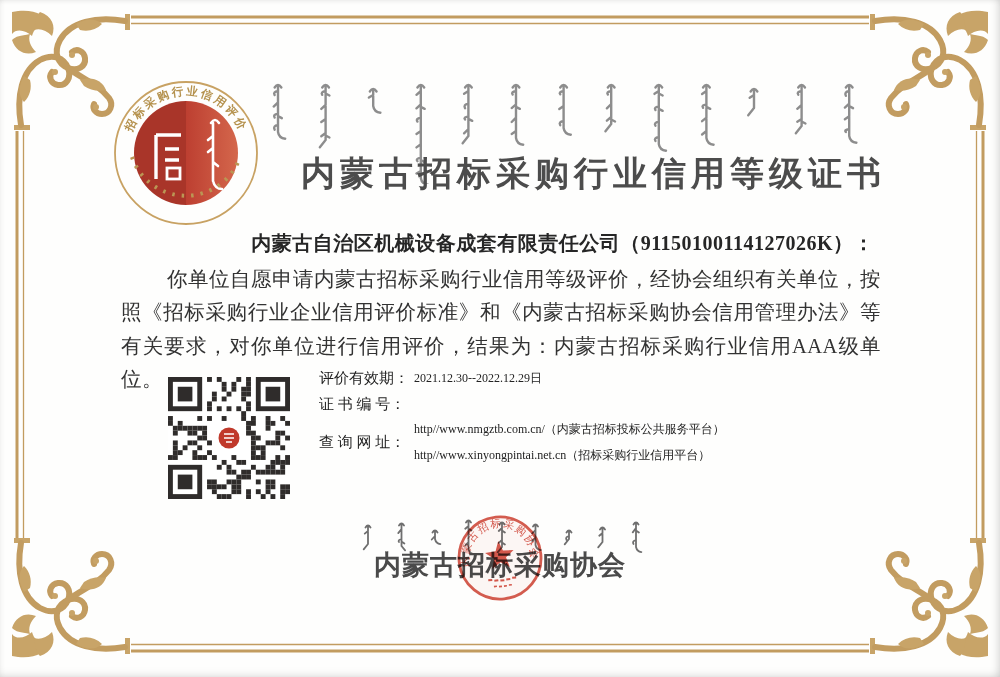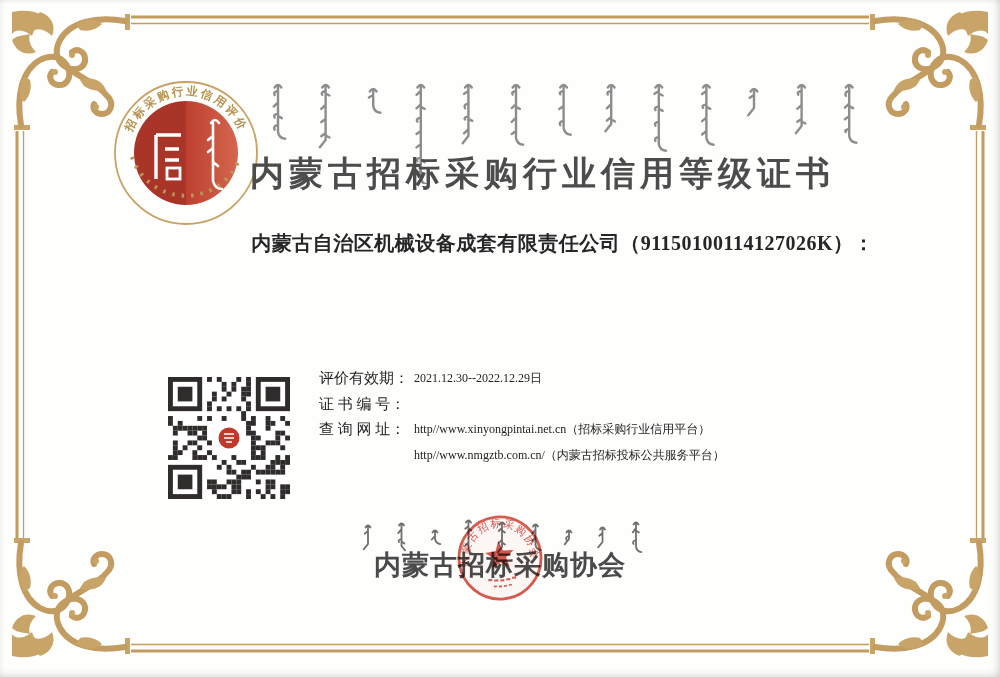--- a/index.html
+++ b/index.html
@@ -11,35 +11,35 @@
                inset 0 4px 6px -4px rgba(0,0,0,.08),
                inset 4px 0 6px -4px rgba(0,0,0,.06);
   }
   svg{display:block}
   .frame{position:absolute;left:0;top:0;width:1000px;height:677px;pointer-events:none}
   .st{stroke:#c29c60;stroke-width:6;stroke-linecap:round;fill:none}
   .lf{fill:#c8a468}
   .logo{position:absolute;left:110px;top:74px;width:152px;height:152px}
   .mongol-title{position:absolute;left:256px;top:82px;width:624px;height:102px}
   .title{
-    position:absolute;left:250px;top:151px;width:636px;margin:0;text-align:left;
+    position:absolute;left:250px;top:151px;width:636px;margin:0;text-align:right;
     font-size:34px;font-weight:bold;letter-spacing:5px;color:#4c4c4c;white-space:nowrap;
   }
   .company{
     position:absolute;left:134px;top:230px;width:740px;margin:0;
     font-size:20px;font-weight:bold;color:#262626;letter-spacing:.5px;text-align:right;
   }
   .para{
     position:absolute;left:121px;top:263px;width:760px;margin:0;
     font-size:20.5px;line-height:33.4px;color:#333;text-align:justify;
     text-indent:46px;letter-spacing:.4px;
   }
   .qr{position:absolute;left:168px;top:377px;width:122px;height:122px}
   .details{position:absolute;left:319px;top:366px;width:600px;color:#232323}
-  .det-row{display:flex;align-items:flex-start}
+  .det-row{display:flex;align-items:center}
   .det-label{flex:0 0 95px;font-size:15px;line-height:25.5px;white-space:pre;color:#1e1e1e}
   .det-values{flex:1}
   .det-line{font-size:12px;line-height:25.5px;white-space:nowrap}
   .mongol-footer{position:absolute;left:356px;top:519px;width:292px;height:34px}
   .assoc{
     position:absolute;left:330px;top:547px;width:340px;margin:0;text-align:center;
     font-size:27px;font-weight:600;letter-spacing:1px;color:#4a4a4a;white-space:nowrap;
   }
   .seal{position:absolute;left:442px;top:500px;width:116px;height:116px;
         mix-blend-mode:multiply;opacity:.9}
@@ -129,20 +129,21 @@
       <path d="M 402.8 4 L 402.8 62 M 399.44 5.5 q 3.36 -5.28 6.72 0 M 402.8 9 l -4.32 2.863439789041877 M 402.8 11.5 l 3.84 2 M 402.8 24.333333333333336 q -5.28 1 -3.36 3.6383128301240504 M 402.8 26.833333333333336 l 3.84 2 M 402.8 39.66666666666667 q -5.28 1 -3.36 3.9980326178483665 M 402.8 55 q -5.28 1 -3.36 3.959162167739123 M 402.8 62 q 1 6.24 7.199999999999999 6.72" fill="none" stroke="#8d8d8d" stroke-width="2.4" stroke-linecap="round"></path>
       <path d="M 450.40000000000003 4 L 450.40000000000003 56 M 447.04 5.5 q 3.36 -5.28 6.72 0 M 450.40000000000003 9 l -4.32 3.0417782138101757 M 450.40000000000003 22.333333333333336 q -5.28 1 -3.36 3.367258407175541 M 450.40000000000003 24.833333333333336 l 3.84 2 M 450.40000000000003 35.66666666666667 l -4.32 3.4765796698629856 M 450.40000000000003 49 l -4.32 3.461622170638293 M 450.40000000000003 56 q 1 6.24 7.199999999999999 6.72" fill="none" stroke="#8d8d8d" stroke-width="2.4" stroke-linecap="round"></path>
       <path d="M 498 8 L 498 26 M 494.64 9.5 q 3.36 -5.28 6.72 0 M 498 13 l -4.32 2.776133005041629 M 498 26 l -5.76 7.199999999999999" fill="none" stroke="#8d8d8d" stroke-width="2.4" stroke-linecap="round"></path>
       <path d="M 545.6 4 L 545.6 44 M 542.24 5.5 q 3.36 -5.28 6.72 0 M 545.6 9 q -5.28 1 -3.36 3.6700703762471676 M 545.6 23 l -4.32 3.8082226892001927 M 545.6 37 l -4.32 2.6727342628873885 M 545.6 39.5 l 3.84 2 M 545.6 44 l -5.76 7.199999999999999" fill="none" stroke="#8d8d8d" stroke-width="2.4" stroke-linecap="round"></path>
       <path d="M 593.2 4 L 593.2 54 M 589.84 5.5 q 3.36 -5.28 6.72 0 M 593.2 9 q -5.28 1 -3.36 4.828228772152215 M 593.2 21.666666666666664 l -4.32 3.9231336852535605 M 593.2 24.166666666666664 l 3.84 2 M 593.2 34.33333333333333 l -4.32 3.01853039348498 M 593.2 47 q -5.28 1 -3.36 3.0359496413730085 M 593.2 54 q 1 6.24 7.199999999999999 6.72" fill="none" stroke="#8d8d8d" stroke-width="2.4" stroke-linecap="round"></path>
     </svg>
 
   <h1 class="title">内蒙古招标采购行业信用等级证书</h1>
 
   <p class="company">内蒙古自治区机械设备成套有限责任公司（91150100114127026K）：</p>
+  <p class="para">你单位自愿申请内蒙古招标采购行业信用等级评价，经协会组织有关单位，按照《招标采购行业企业信用评价标准》和《内蒙古招标采购协会信用管理办法》等有关要求，对你单位进行信用评价，结果为：内蒙古招标采购行业信用AAA级单位。</p>
 
   <svg class="qr" viewBox="0 0 122 122">
       <rect x="0" y="0" width="122" height="122" fill="#ffffff"></rect>
       <rect x="39.04" y="0" width="4.88" height="4.88" fill="#2f2c2b"></rect>
       <rect x="48.8" y="0" width="4.88" height="4.88" fill="#2f2c2b"></rect>
       <rect x="68.32" y="0" width="4.88" height="4.88" fill="#2f2c2b"></rect>
       <rect x="78.08" y="0" width="4.88" height="4.88" fill="#2f2c2b"></rect>
       <rect x="53.68" y="4.88" width="4.88" height="4.88" fill="#2f2c2b"></rect>
       <rect x="63.44" y="4.88" width="4.88" height="4.88" fill="#2f2c2b"></rect>
       <rect x="78.08" y="4.88" width="4.88" height="4.88" fill="#2f2c2b"></rect>
@@ -315,22 +316,22 @@
         <div class="det-values">
           <div class="det-line">2021.12.30--2022.12.29日</div>
         </div>
       </div>
       <div class="det-row">
         <span class="det-label">证 书 编 号：</span>
       </div>
       <div class="det-row">
         <span class="det-label">查 询 网 址：</span>
         <div class="det-values">
+          <div class="det-line">http//www.nmgztb.com.cn/（内蒙古招标投标公共服务平台）</div>
           <div class="det-line">http//www.xinyongpintai.net.cn（招标采购行业信用平台）</div>
-          <div class="det-line">http//www.nmgztb.com.cn/（内蒙古招标投标公共服务平台）</div>
         </div>
       </div>
     </div>
 
   <svg class="mongol-footer" viewBox="0 0 292 34">
       <path d="M 12 7 L 12 25 M 9.48 8.5 q 2.52 -3.9600000000000004 5.04 0 M 12 12 l -3.24 2.5844395156018436 M 12 25 l -4.32 5.4" fill="none" stroke="#6f6f6f" stroke-width="1.8" stroke-linecap="round"></path>
       <path d="M 45.5 5 L 45.5 27 M 42.98 6.5 q 2.52 -3.9600000000000004 5.04 0 M 45.5 10 l -3.24 4.152216371148825 M 45.5 20 q -3.9600000000000004 1 -2.52 3.1119324122555554 M 45.5 22.5 l 2.8800000000000003 2 M 45.5 27 l 3.6 4.32" fill="none" stroke="#6f6f6f" stroke-width="1.8" stroke-linecap="round"></path>
       <path d="M 79 12 L 79 20 M 76.48 13.5 q 2.52 -3.9600000000000004 5.04 0 M 79 17 l -3.24 3.4918273114599288 M 79 20 q 1 4.680000000000001 5.4 5.04" fill="none" stroke="#6f6f6f" stroke-width="1.8" stroke-linecap="round"></path>
       <path d="M 112.5 2 L 112.5 30 M 109.98 3.5 q 2.52 -3.9600000000000004 5.04 0 M 112.5 7 l -3.24 2.760588121134788 M 112.5 9.5 l 2.8800000000000003 2 M 112.5 23 l -3.24 3.5131740486249328 M 112.5 30 q 1 4.680000000000001 5.4 5.04" fill="none" stroke="#6f6f6f" stroke-width="1.8" stroke-linecap="round"></path>
       <path d="M 146 4 L 146 28 M 143.48 5.5 q 2.52 -3.9600000000000004 5.04 0 M 146 9 l -3.24 2.998947925399989 M 146 11.5 l 2.8800000000000003 2 M 146 21 l -3.24 2.9360129474662244 M 146 23.5 l 2.8800000000000003 2 M 146 28 l -4.32 5.4" fill="none" stroke="#6f6f6f" stroke-width="1.8" stroke-linecap="round"></path>

